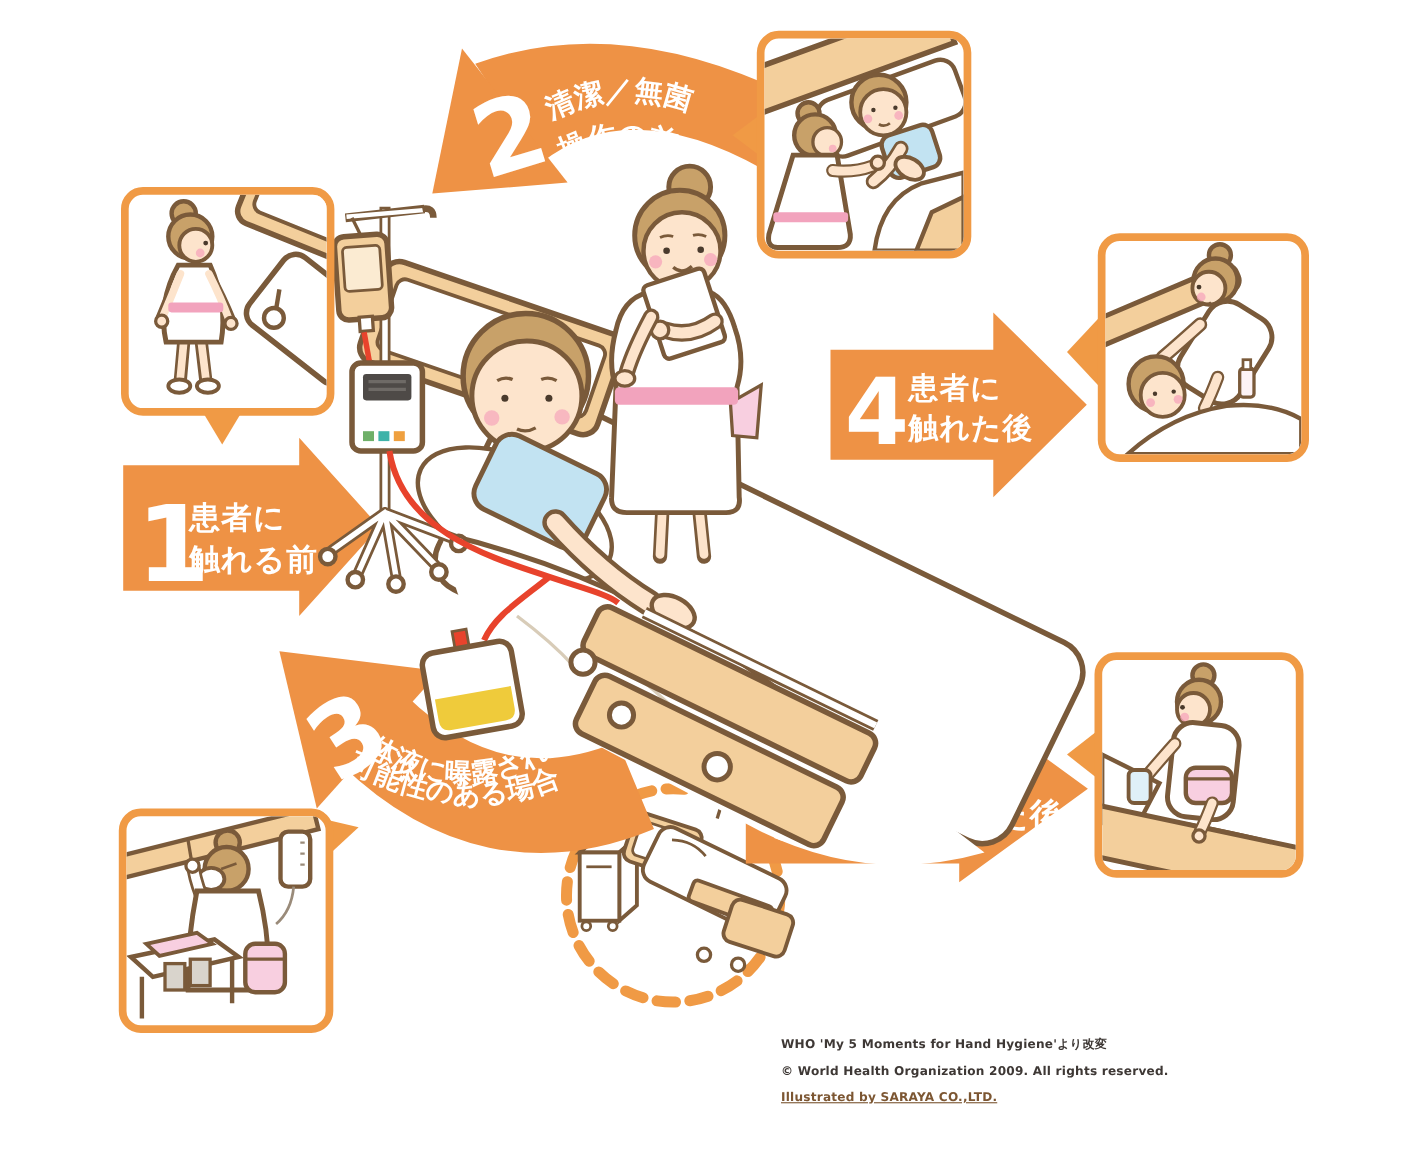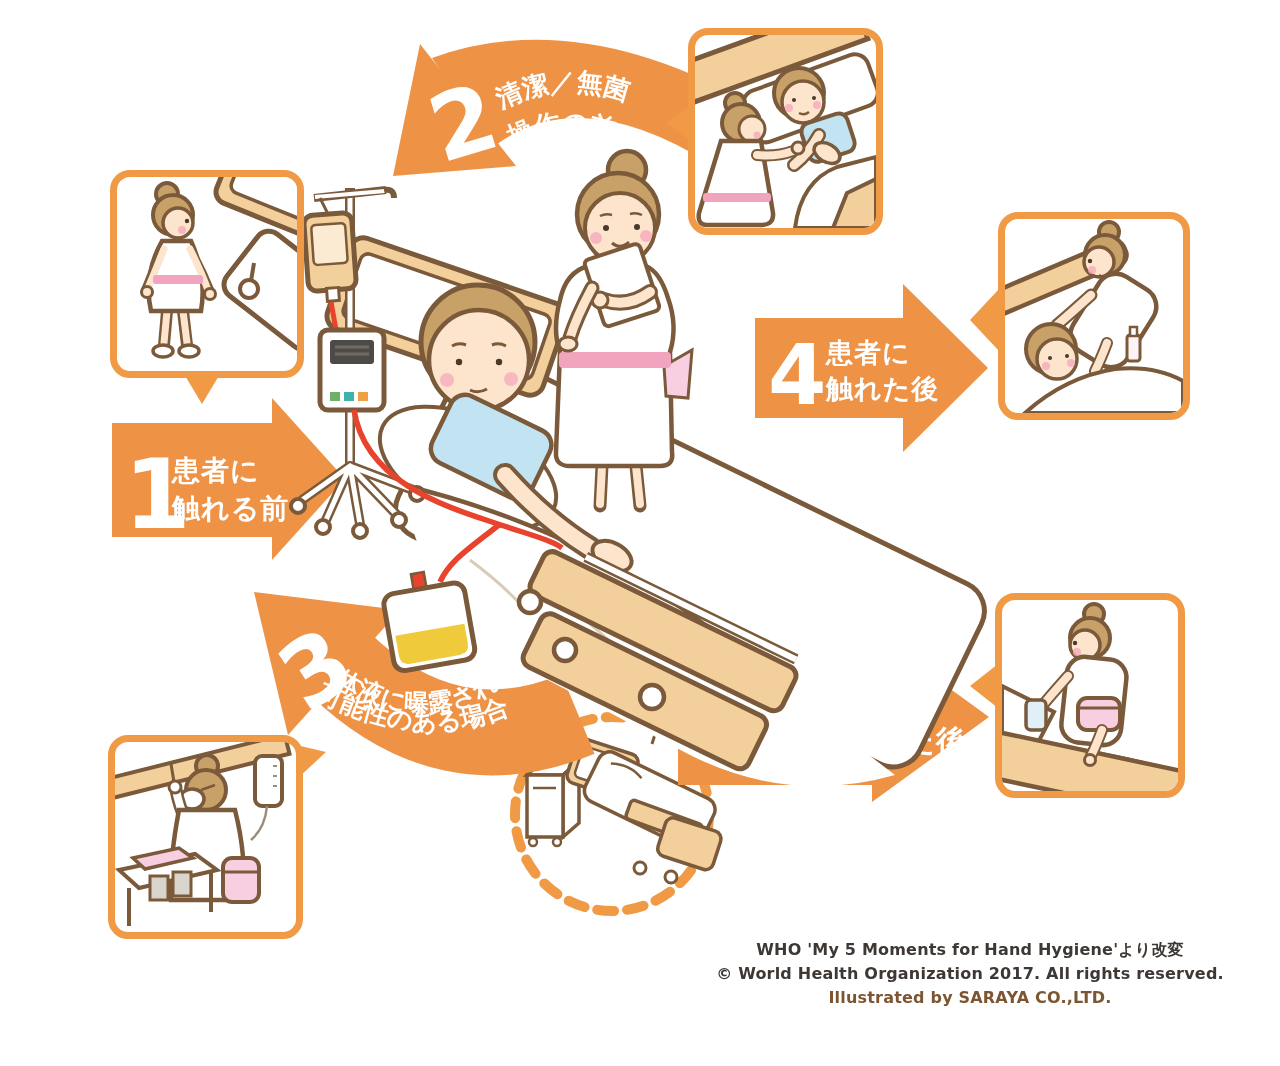--- a/index.html
+++ b/index.html
@@ -8,25 +8,24 @@
     font-family:"DejaVu Sans","Liberation Sans",sans-serif;
   }
   .scene-svg{position:absolute;left:0;top:0;}
   .pbox{
     position:absolute;background:#ffffff;border:7px solid #F09A45;border-radius:20px;
     box-sizing:border-box;overflow:hidden;
   }
   .pbox svg{display:block;width:100%;height:100%;}
   .footer{
     position:absolute;left:710px;top:938px;width:520px;
-    color:#3E3835;font-size:16px;font-weight:700;line-height:24px;letter-spacing:.2px;
+    color:#3E3835;font-size:11px;font-weight:700;line-height:24px;letter-spacing:.2px;
     white-space:nowrap;
-    text-align:center;
   }
-  .footer .brown{color:#7C5632;}
+  .footer .brown{color:#7C5632;text-decoration:underline;}
   text.num{fill:#ffffff;font-weight:800;}
   text.jp{fill:#ffffff;font-weight:800;letter-spacing:1px;}
   textPath{fill:#ffffff;font-weight:800;}
 </style>
 </head>
 <body>
 
 <div class="canvas">
 
 <svg class="scene-svg" width="1280" height="1066" viewBox="0 0 1280 1066" xmlns="http://www.w3.org/2000/svg" xmlns:xlink="http://www.w3.org/1999/xlink">
@@ -430,17 +429,17 @@
       <path d="M 100,130 Q 94,146 89,156" stroke="#7A5A3A" stroke-width="12" fill="none" stroke-linecap="round"></path>
       <path d="M 100,130 Q 94,146 89,156" stroke="#FDE4CC" stroke-width="8" fill="none" stroke-linecap="round"></path>
       <circle cx="88" cy="160" r="5.5" fill="#FDE4CC" stroke="#7A5A3A" stroke-width="3"></circle>
     </g>
     <rect x="24" y="100" width="20" height="30" rx="5" fill="#DFF0F8" stroke="#7A5A3A" stroke-width="3.5"></rect>
   </svg>
 </div>
 
 <div class="footer">
   <div>WHO 'My 5 Moments for Hand Hygiene'より改変</div>
-  <div>© World Health Organization 2017. All rights reserved.</div>
+  <div>© World Health Organization 2009. All rights reserved.</div>
   <div class="brown">Illustrated by SARAYA CO.,LTD.</div>
 </div>
 
 </div>
 
 </body></html>

